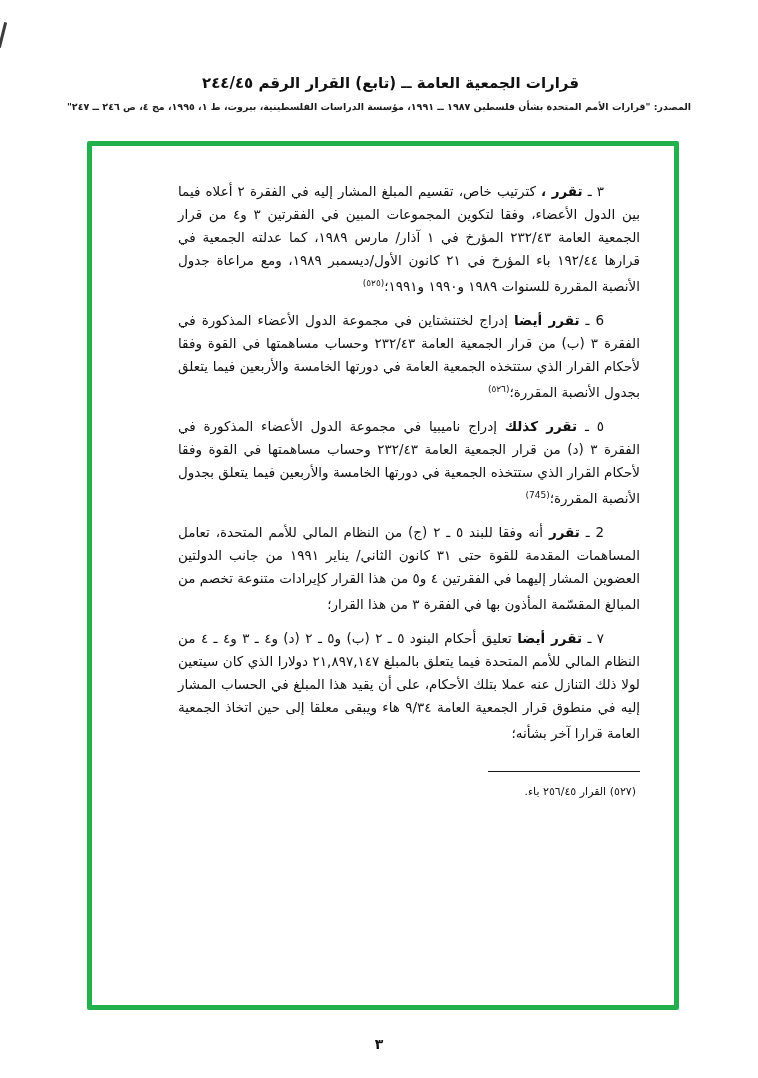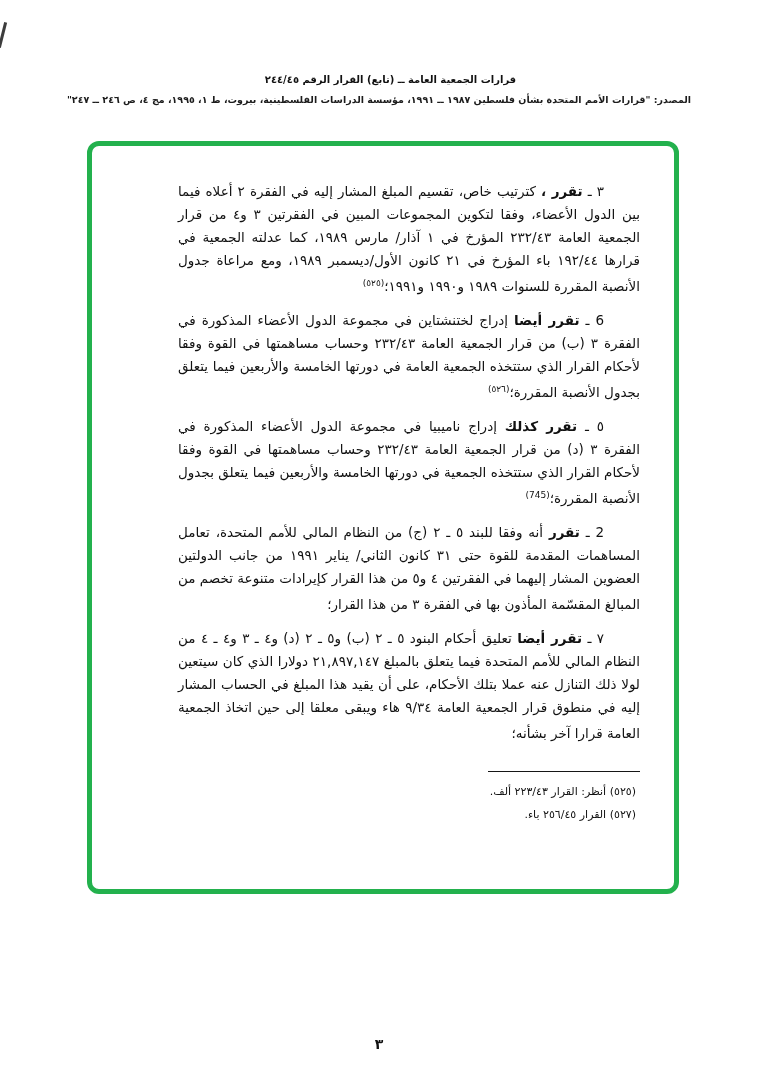--- a/index.html
+++ b/index.html
@@ -33,42 +33,42 @@
   }
   .header {
     position: absolute;
     top: 74px;
     left: 0;
     width: 100%;
     text-align: center;
     direction: rtl;
   }
   .doc-title {
-    font-size: 10px;
+    font-size: 15px;
     font-weight: bold;
     letter-spacing: 0;
     margin-left: 23px;
   }
   .doc-source {
     margin-top: 9px;
     font-size: 9.5px;
     font-weight: bold;
     color: #1c1c1c;
     padding: 0 40px;
     white-space: nowrap;
   }
   .frame {
     position: absolute;
     left: 87px;
     top: 141px;
     width: 592px;
-    height: 753px;
+    height: 869px;
     box-sizing: border-box;
     border: 5px solid #23b14d;
-    border-radius: 12px;
+    border-radius: 2px;
     background: #fff;
   }
   .text-column {
     position: absolute;
     top: 34px;
     right: 34px;
     width: 462px;
     direction: rtl;
     text-align: justify;
     font-size: 13.5px;
@@ -129,21 +129,20 @@
 
       <p class="para"><span>٥ ـ </span><b>تقرر كذلك</b><span> إدراج ناميبيا في مجموعة الدول الأعضاء المذكورة في الفقرة ٣ (د) من قرار الجمعية العامة ٢٣٢/٤٣ وحساب مساهمتها في القوة وفقا لأحكام القرار الذي ستتخذه الجمعية في دورتها الخامسة والأربعين فيما يتعلق بجدول الأنصبة المقررة؛</span><sup class="fn-ref">(745)</sup></p>
 
       <p class="para"><span>2 ـ </span><b>تقرر</b><span> أنه وفقا للبند ٥ ـ ٢ (ج) من النظام المالي للأمم المتحدة، تعامل المساهمات المقدمة للقوة حتى ٣١ كانون الثاني/ يناير ١٩٩١ من جانب الدولتين العضوين المشار إليهما في الفقرتين ٤ و٥ من هذا القرار كإيرادات متنوعة تخصم من المبالغ المقسّمة المأذون بها في الفقرة ٣ من هذا القرار؛</span><sup class="fn-ref"></sup></p>
 
       <p class="para"><span>٧ ـ </span><b>تقرر أيضا</b><span> تعليق أحكام البنود ٥ ـ ٢ (ب) و٥ ـ ٢ (د) و٤ ـ ٣ و٤ ـ ٤ من النظام المالي للأمم المتحدة فيما يتعلق بالمبلغ ٢١,٨٩٧,١٤٧ دولارا الذي كان سيتعين لولا ذلك التنازل عنه عملا بتلك الأحكام، على أن يقيد هذا المبلغ في الحساب المشار إليه في منطوق قرار الجمعية العامة ٩/٣٤ هاء ويبقى معلقا إلى حين اتخاذ الجمعية العامة قرارا آخر بشأنه؛</span><sup class="fn-ref"></sup></p>
 
       <div class="footnote-rule"></div>
 
       <div class="footnotes">
-        <div class="footnote">(٥٢٥) أنظر: القرار ٢٢٣/٤٣ ألف.</div>
         <div class="footnote">(٥٢٧) القرار ٢٥٦/٤٥ باء.</div>
       </div>
 
     </div>
   </div>
 
   <div class="page-number">٣</div>
 
 </div>
 

